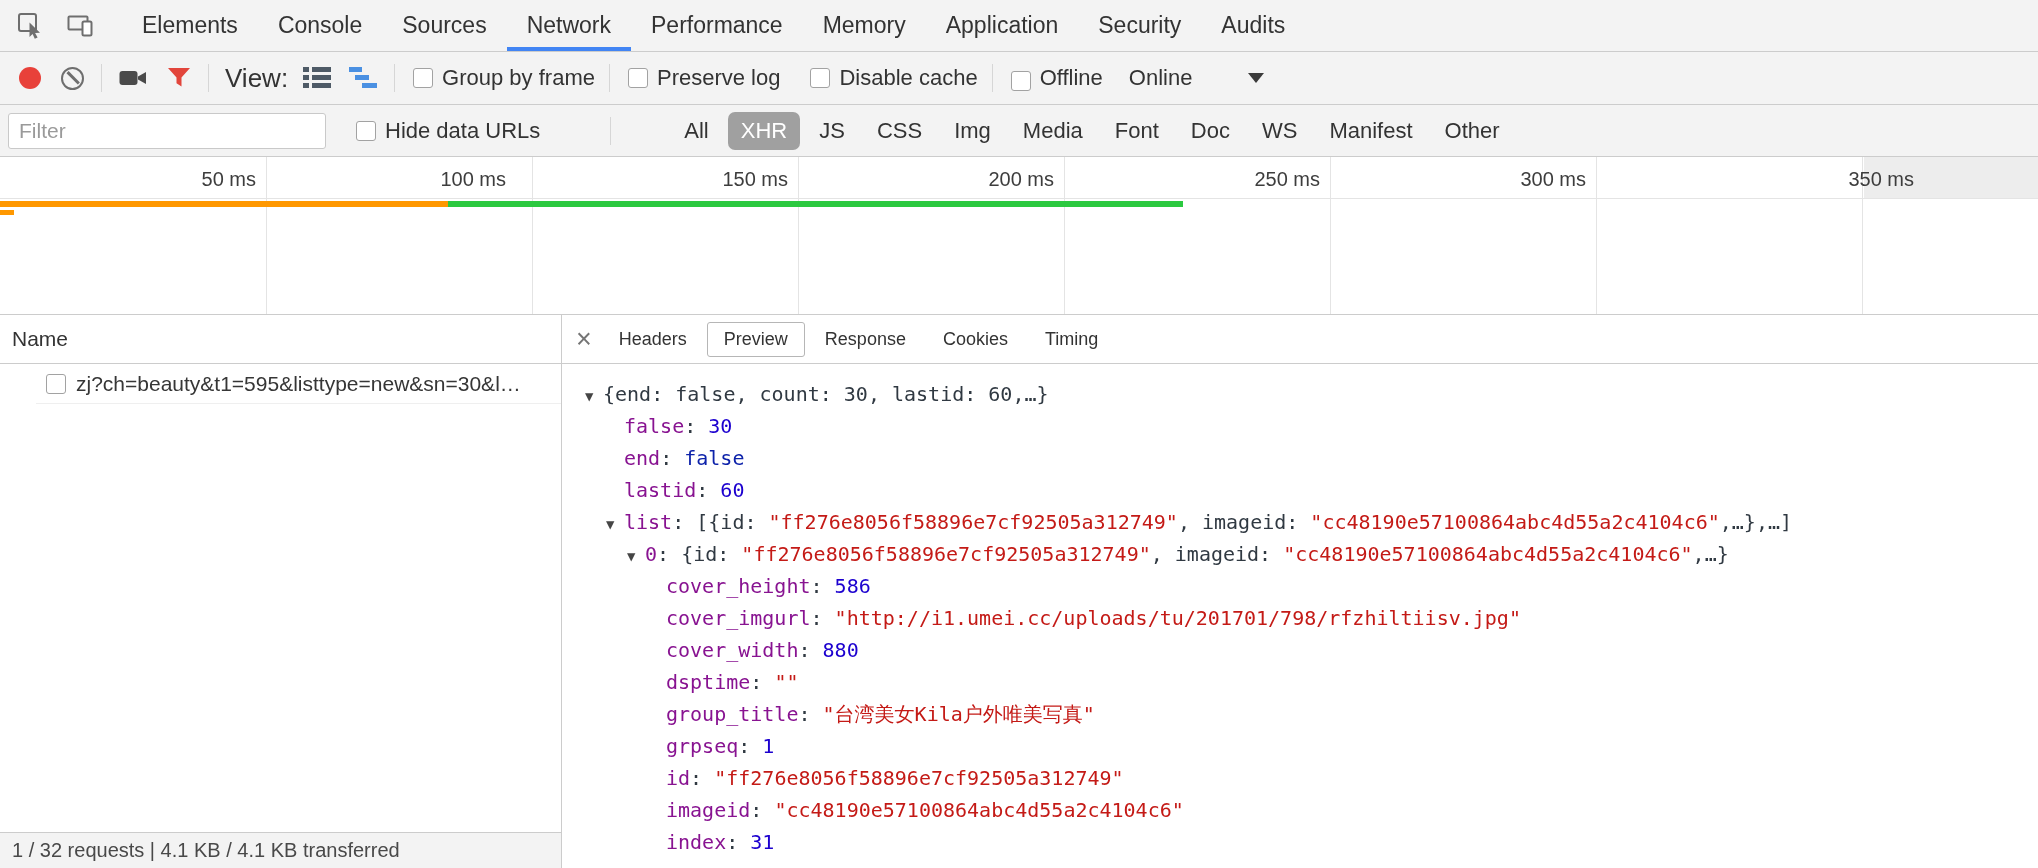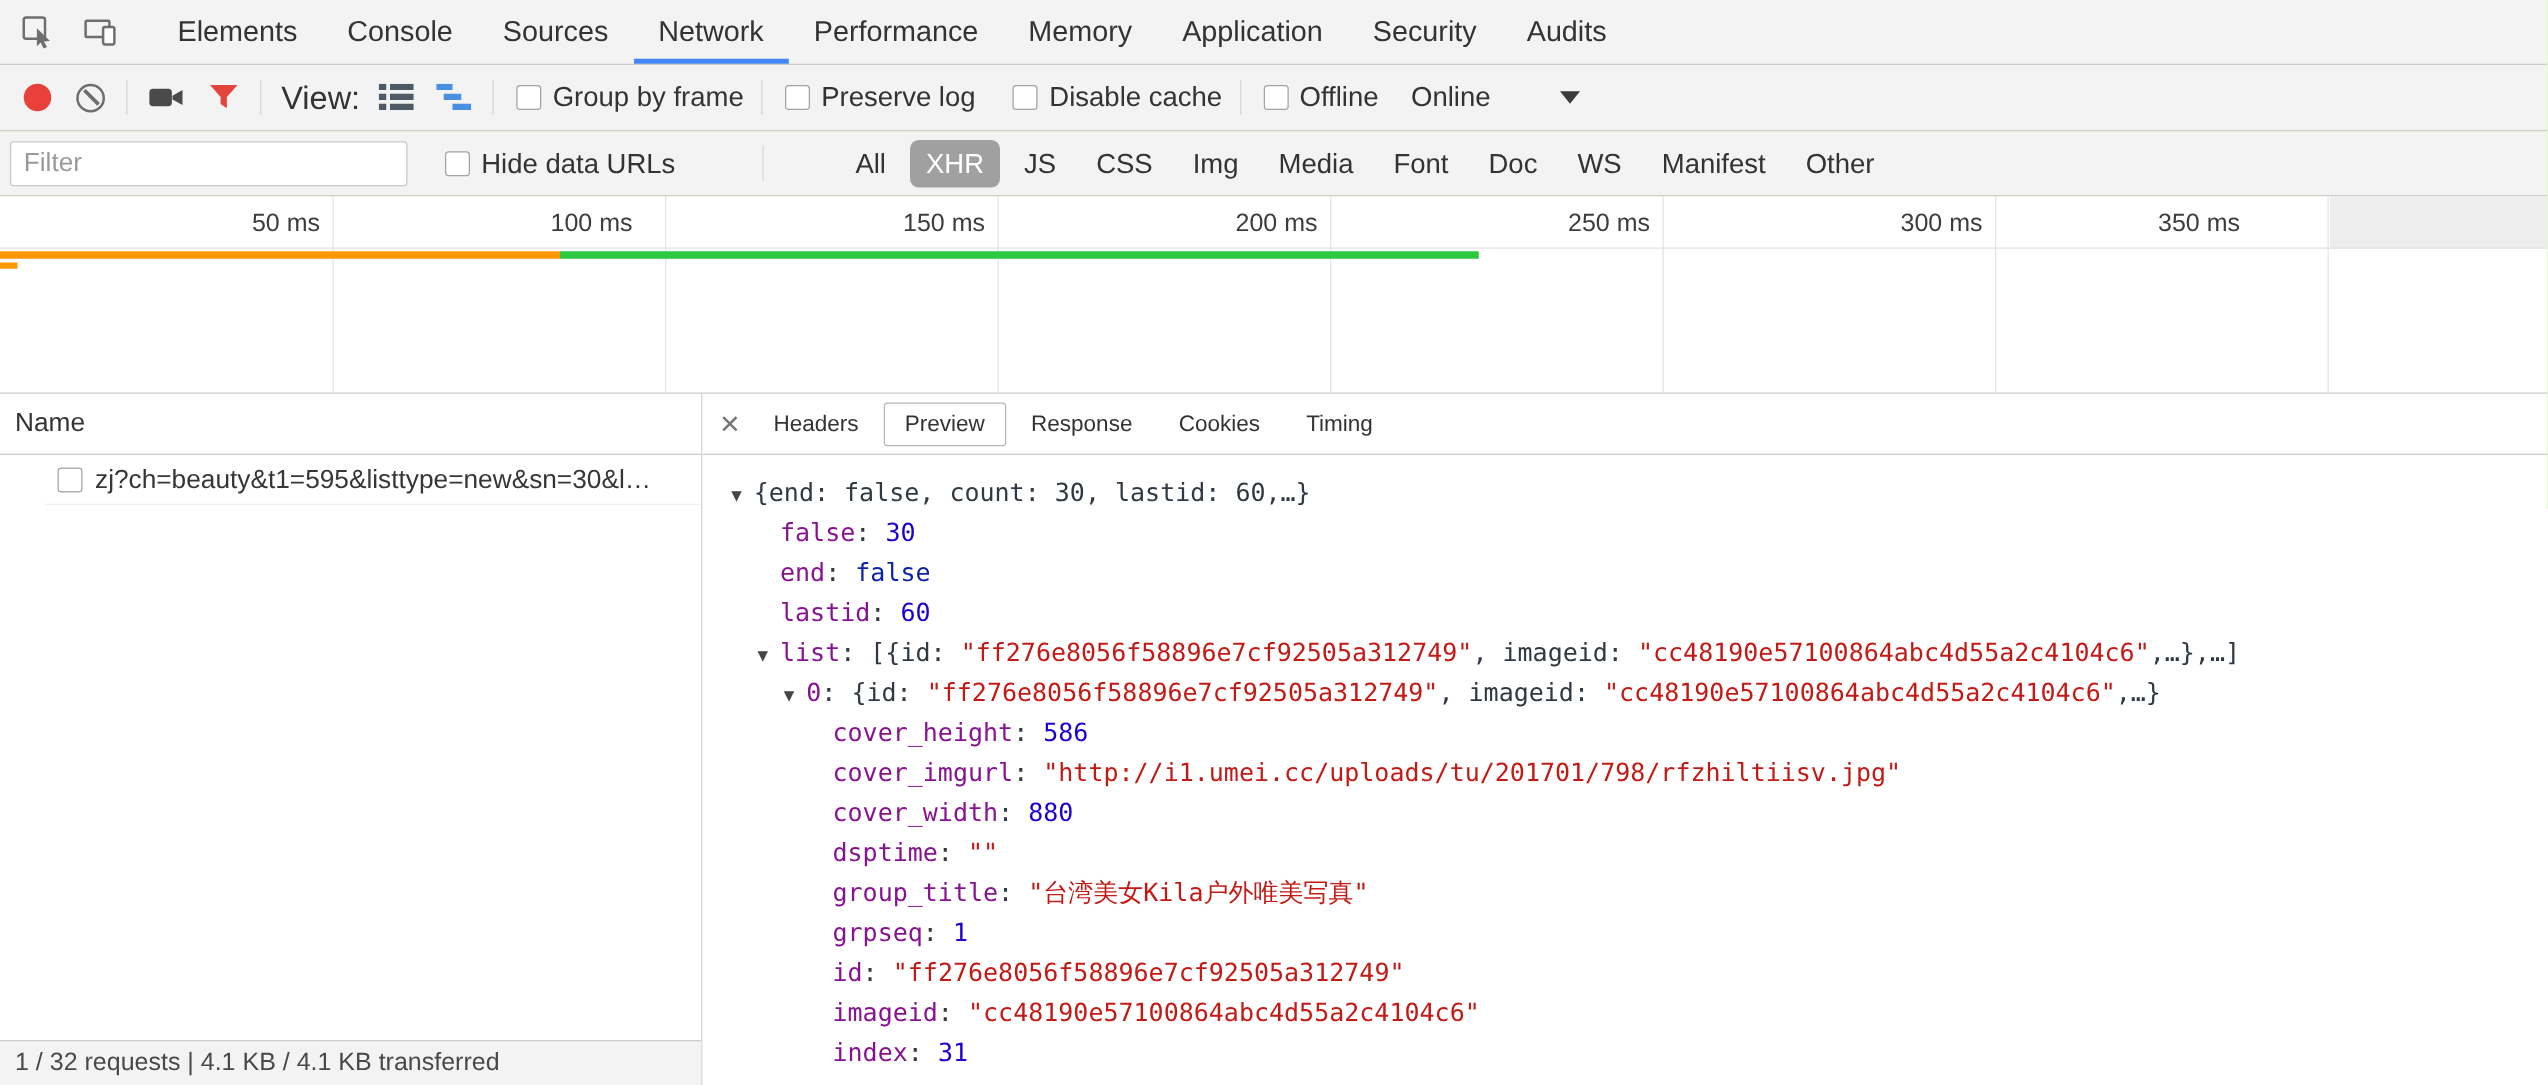--- a/index.html
+++ b/index.html
@@ -1,17 +1,17 @@
 <!DOCTYPE html>
 <html style="--active-tab-underline: #4285f4; --record-red: #e8413a; --funnel-red: #e2453b; --selected-pill-bg: #a0a0a0; --json-key: #881391; --json-number: #1c00cf; --json-boolean: #0d22aa; --json-string: #c41a16;"><head>
 <meta charset="utf-8">
 <style>
   * { box-sizing: border-box; }
   html,body { margin:0; padding:0; background:#fff; }
-  .devtools { width:2038px; height:868px; position:relative; overflow:hidden; background:#bef264;
+  .devtools { width:2038px; height:868px; position:relative; overflow:hidden; background:#a16207;
               font-family:"Liberation Sans", sans-serif; color:#333; }
 
   
   .tabbar { height:52px; background:#f3f3f3; border-bottom:1px solid #ccc; display:flex; align-items:stretch; }
   .tb-icons { display:flex; align-items:center; padding:0 10px 0 14px; gap:16px; }
   .icon-btn { background:none; border:none; padding:3px; display:flex; align-items:center; justify-content:center; cursor:default; }
   .tabs { display:flex; margin-left:14px; }
   .tab { padding:0 20px; display:flex; align-items:center; font-size:23px; color:#333; white-space:nowrap; }
   .tab.active { box-shadow: inset 0 -4px 0 var(--active-tab-underline, #4285f4); }
 
@@ -157,21 +157,21 @@
     <div class="vsep"></div>
     <label class="cb" style="margin-left:4px;">
       <span class="cbx"></span>
       <span>Preserve log</span>
     </label>
     <label class="cb" style="margin-left:30px;">
       <span class="cbx"></span>
       <span>Disable cache</span>
     </label>
     <div class="vsep"></div>
-    <label class="cb" style="margin-left:4px;">
+    <label class="cb" style="margin-left:4px;align-items:flex-end;">
       <span class="cbx"></span>
       <span>Offline</span>
     </label>
     <div class="select">
       <span>Online</span>
       <span class="caret"></span>
     </div>
   </div>
 
   <div class="toolbar3">
@@ -198,21 +198,21 @@
 
   <div class="overview">
     <div class="grey-cap"></div>
     <div class="ruler">
         <div class="tick-label" style="left: 106px;">50 ms</div>
         <div class="tick-label" style="left: 356px;">100 ms</div>
         <div class="tick-label" style="left: 638px;">150 ms</div>
         <div class="tick-label" style="left: 904px;">200 ms</div>
         <div class="tick-label" style="left: 1170px;">250 ms</div>
         <div class="tick-label" style="left: 1436px;">300 ms</div>
-        <div class="tick-label" style="left: 1642px;">350 ms</div>
+        <div class="tick-label" style="left: 1764px;">350 ms</div>
       </div>
   <div class="gridline" style="left: 266px;"></div>
       <div class="gridline" style="left: 532px;"></div>
       <div class="gridline" style="left: 798px;"></div>
       <div class="gridline" style="left: 1064px;"></div>
       <div class="gridline" style="left: 1330px;"></div>
       <div class="gridline" style="left: 1596px;"></div>
       <div class="gridline" style="left: 1862px;"></div>
       <div class="ov-bar" style="left: 0px; width: 448px; background: rgb(255, 152, 0); top: 44px; height: 6px;"></div>
       <div class="ov-bar" style="left: 448px; width: 735px; background: rgb(43, 201, 63); top: 44px; height: 6px;"></div>

